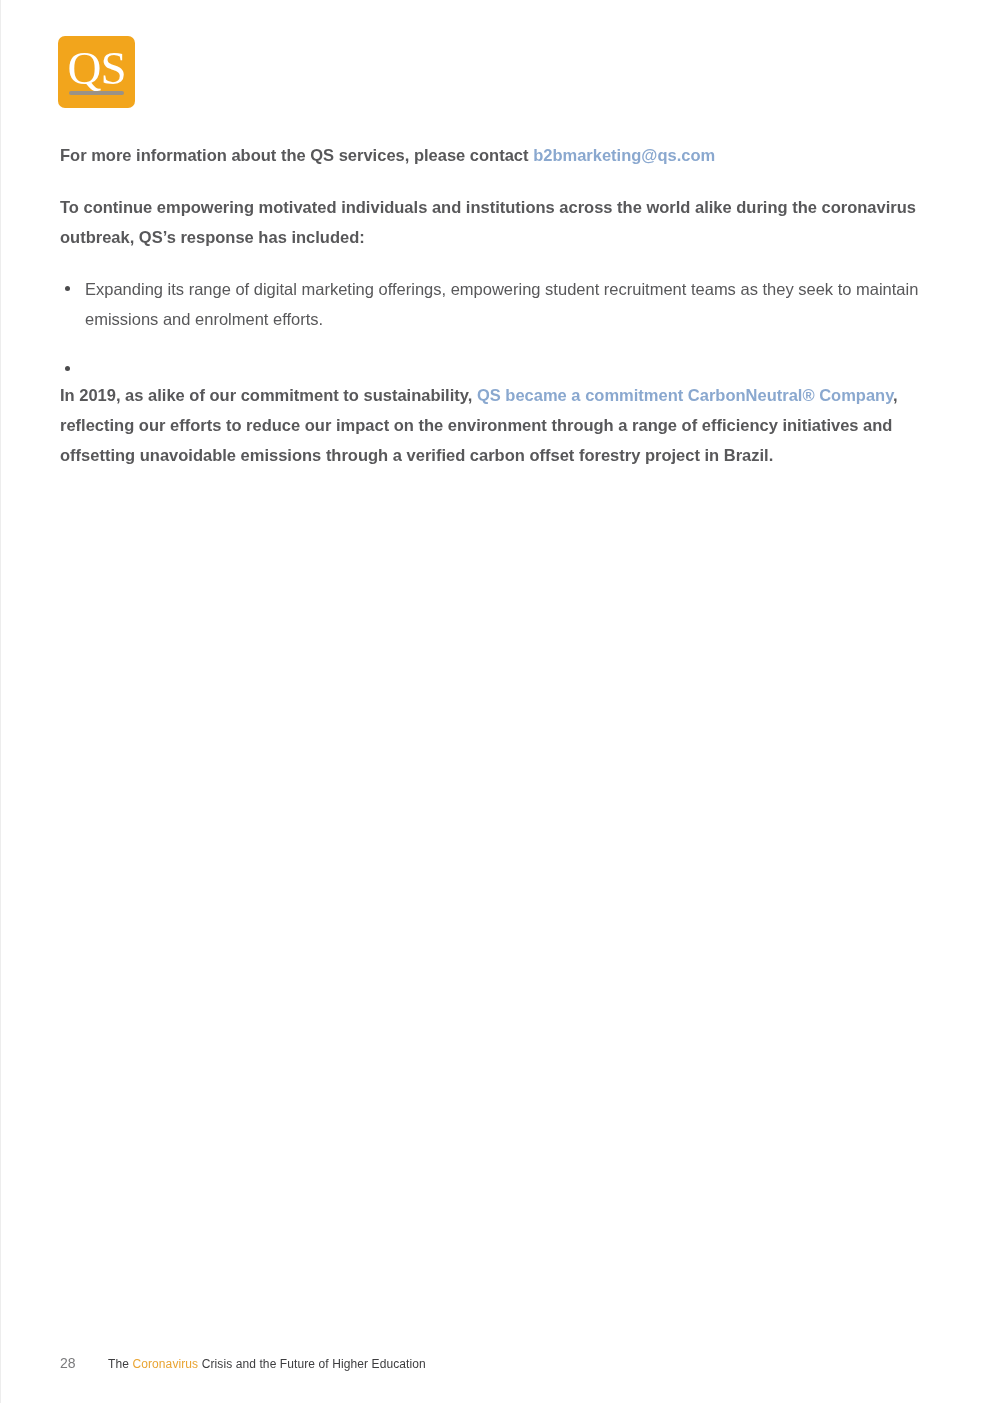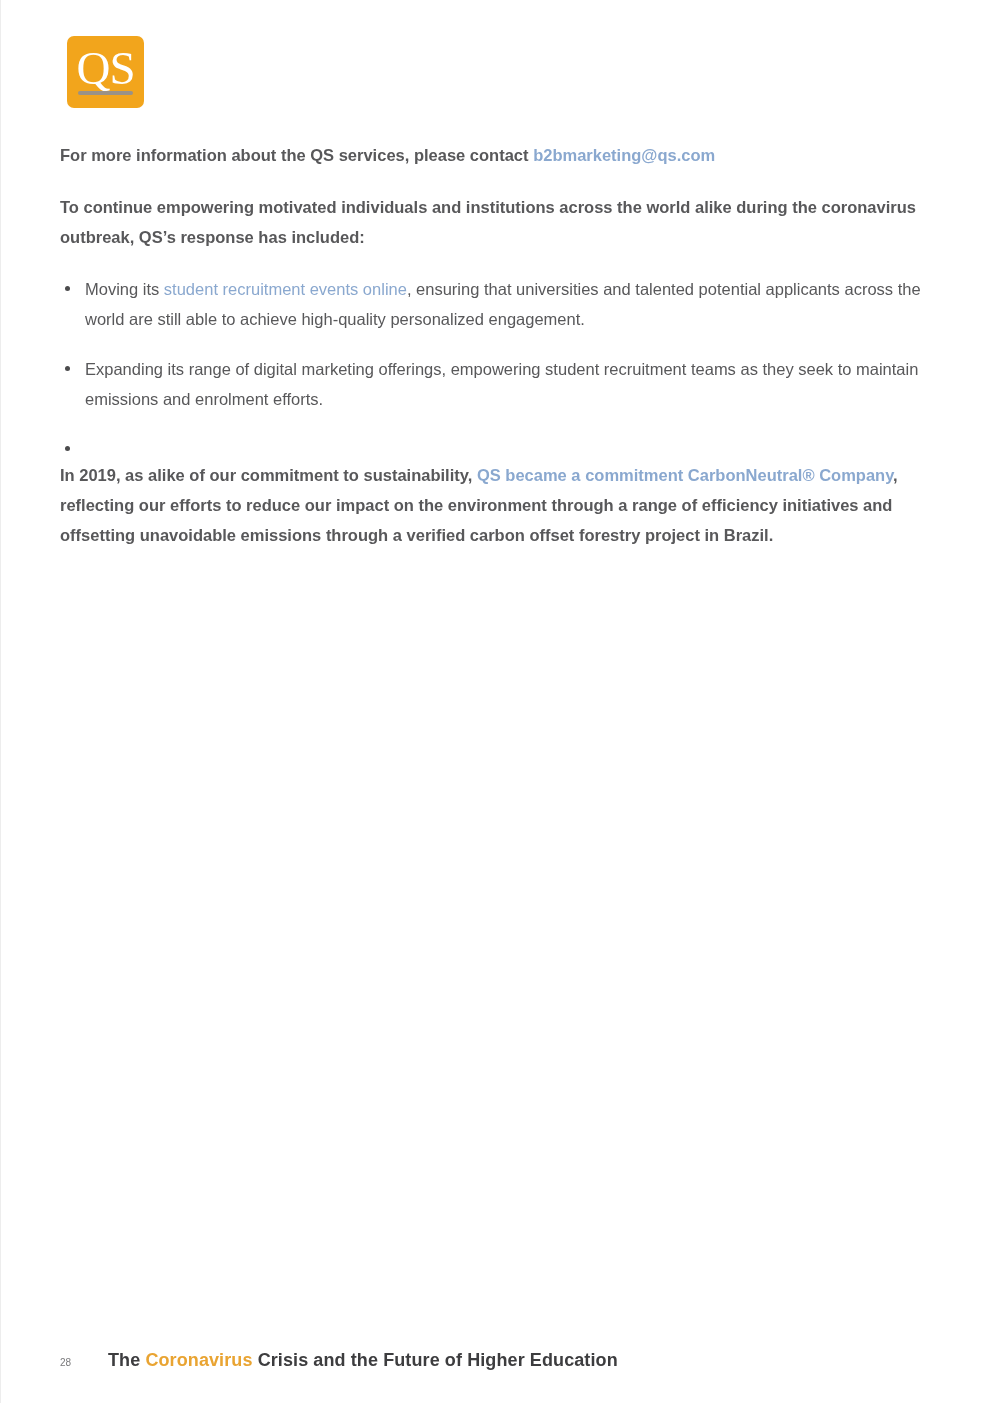--- a/index.html
+++ b/index.html
@@ -19,21 +19,21 @@
     position: absolute;
     inset: 0;
     background: #ffffff;
     border-left: 1px solid #ededed;
     box-sizing: border-box;
   }
 
   
   .logo {
     position: absolute;
-    left: 66px;
+    left: 57px;
     top: 36px;
     width: 77px;
     height: 72px;
     background: #F2A51C;
     border-radius: 7px;
   }
   .logo-text {
     position: absolute;
     left: 0;
     right: 0;
@@ -107,28 +107,28 @@
     position: absolute;
     left: 59px;
     bottom: 32px;
     width: 874px;
     display: flex;
     align-items: baseline;
     font-size: 14px;
   }
   .footer-page-num {
     color: #7a7a7c;
-    font-size: 10px;
+    font-size: 14px;
     width: 48px;
     flex: 0 0 48px;
   }
   .footer-title {
-    font-weight: bold;
+    font-weight: normal;
     color: #3d3d3f;
-    font-size: 18px;
+    font-size: 12px;
     letter-spacing: 0.1px;
   }
   .footer-title .accent { color: #E9A432; }
 </style>
 </head>
 <body>
 
 <div class="page">
 
   <div class="logo">
@@ -137,23 +137,20 @@
   </div>
 
   <div class="content">
 
     <p class="body-para"><span>For more information about the QS services, please contact </span><a class="link" href="#">b2bmarketing@qs.com</a><span></span></p>
 
     <p class="body-para">To continue empowering motivated individuals and institutions across the world alike during the coronavirus outbreak, QS’s response has included:</p>
 
     <ul class="bullets">
       <li>
-        <span class="bullet-dot"></span><span>Moving its </span><a class="link" href="#">student recruitment events online</a><span>, ensuring that universities and talented potential applicants across the world are still able to achieve high-quality personalized engagement.</span>
-      </li>
-      <li>
         <span class="bullet-dot"></span><span>Expanding its range of digital marketing offerings, empowering student recruitment teams as they seek to maintain emissions and enrolment efforts.</span>
       </li>
       <li>
         <span class="bullet-dot"></span>
       </li>
     </ul>
 
     <div class="spacer-block"></div>
 
     <p class="body-para"><span>In 2019, as alike of our commitment to sustainability, </span><a class="link" href="#">QS became a commitment CarbonNeutral® Company</a><span>, reflecting our efforts to reduce our impact on the environment through a range of efficiency initiatives and offsetting unavoidable emissions through a verified carbon offset forestry project in Brazil.</span></p>

